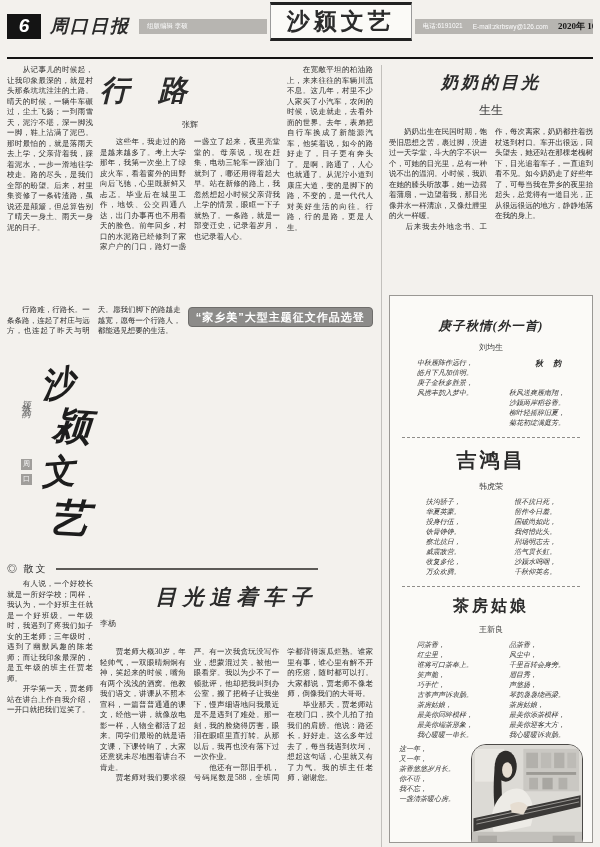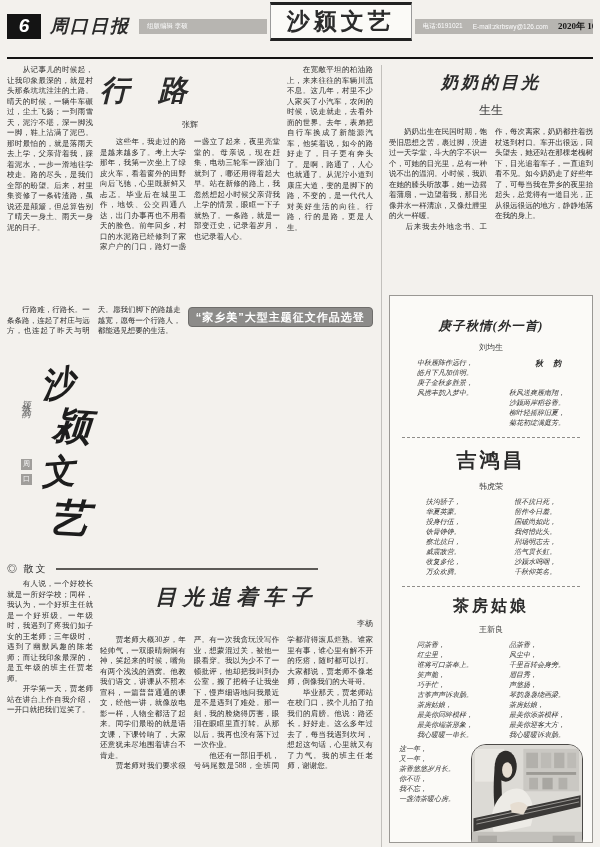--- a/index.html
+++ b/index.html
@@ -85,21 +85,21 @@
   
   .sanwen-row { display:flex; align-items:center; gap:8px; margin:9px 0 3px; }
   .sanwen-label { font-size:10px; letter-spacing:2px; white-space:nowrap; }
   .sanwen-line { width:262px; height:2px; background:#5c5a57; }
 
   
   .teacher { display:flex; gap:7px; margin-top:3px; height:296px; overflow:hidden; }
   .t-col1 { width:86px; height:296px; }
   .t-right { flex:1; }
   .t-title { text-align:center; font-size:21px; font-weight:bold; font-style:italic; letter-spacing:6px; margin-top:4px; white-space:nowrap; }
-  .t-author { text-align:right; font-size:8px; margin:7px 0 6px; color:#3a3a3a; }
+  .t-author { text-align:left; font-size:8px; margin:7px 0 18px; color:#3a3a3a; }
   .t-body { column-count:3; column-gap:8px; height:244px; }
 
   
   .nainai { height:226px; overflow:hidden; }
   .n-title { text-align:center; font-size:17px; font-weight:bold; font-style:italic; letter-spacing:3px; margin-top:6px; white-space:nowrap; }
   .n-author { text-align:center; font-size:12px; margin:8px 0 8px; color:#3a3a3a; }
   .n-body { column-count:2; column-gap:8px; height:170px; }
 
   
   .poembox {

